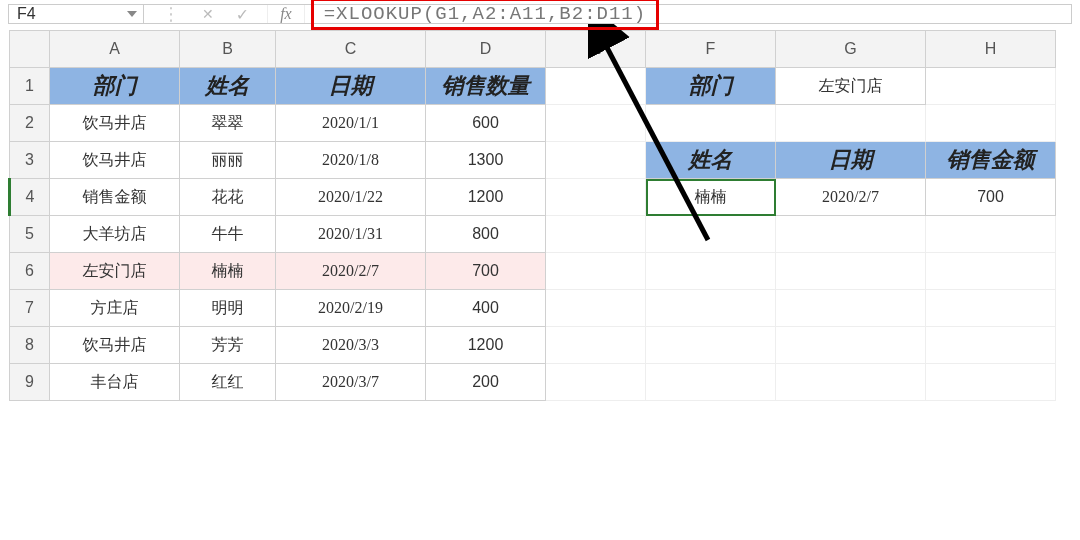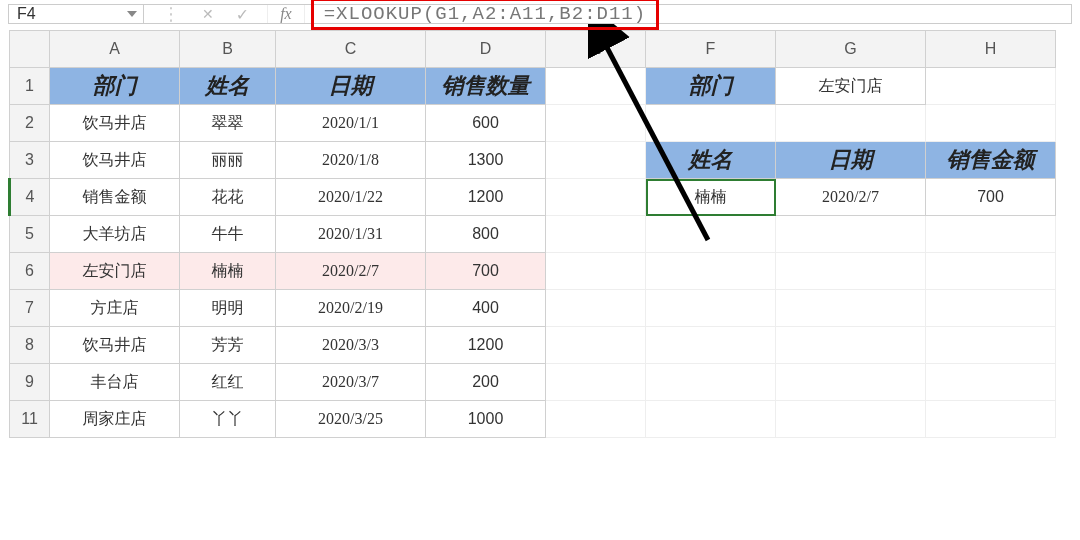--- a/index.html
+++ b/index.html
@@ -302,26 +302,15 @@
       <td class="rowhead">9</td>
       <td class="data-left">丰台店</td>
       <td class="data-center">红红</td>
       <td class="date-cell">2020/3/7</td>
       <td class="data-right">200</td>
       <td class="noborder"></td>
       <td class="noborder"></td>
       <td class="noborder"></td>
       <td class="noborder"></td>
     </tr>
-    <tr>
-      <td class="rowhead">11</td>
-      <td class="data-left">周家庄店</td>
-      <td class="data-center">丫丫</td>
-      <td class="date-cell">2020/3/25</td>
-      <td class="data-right">1000</td>
-      <td class="noborder"></td>
-      <td class="noborder"></td>
-      <td class="noborder"></td>
-      <td class="noborder"></td>
-    </tr>
   </tbody>
     </table>
 </div>
 
 </body></html>

